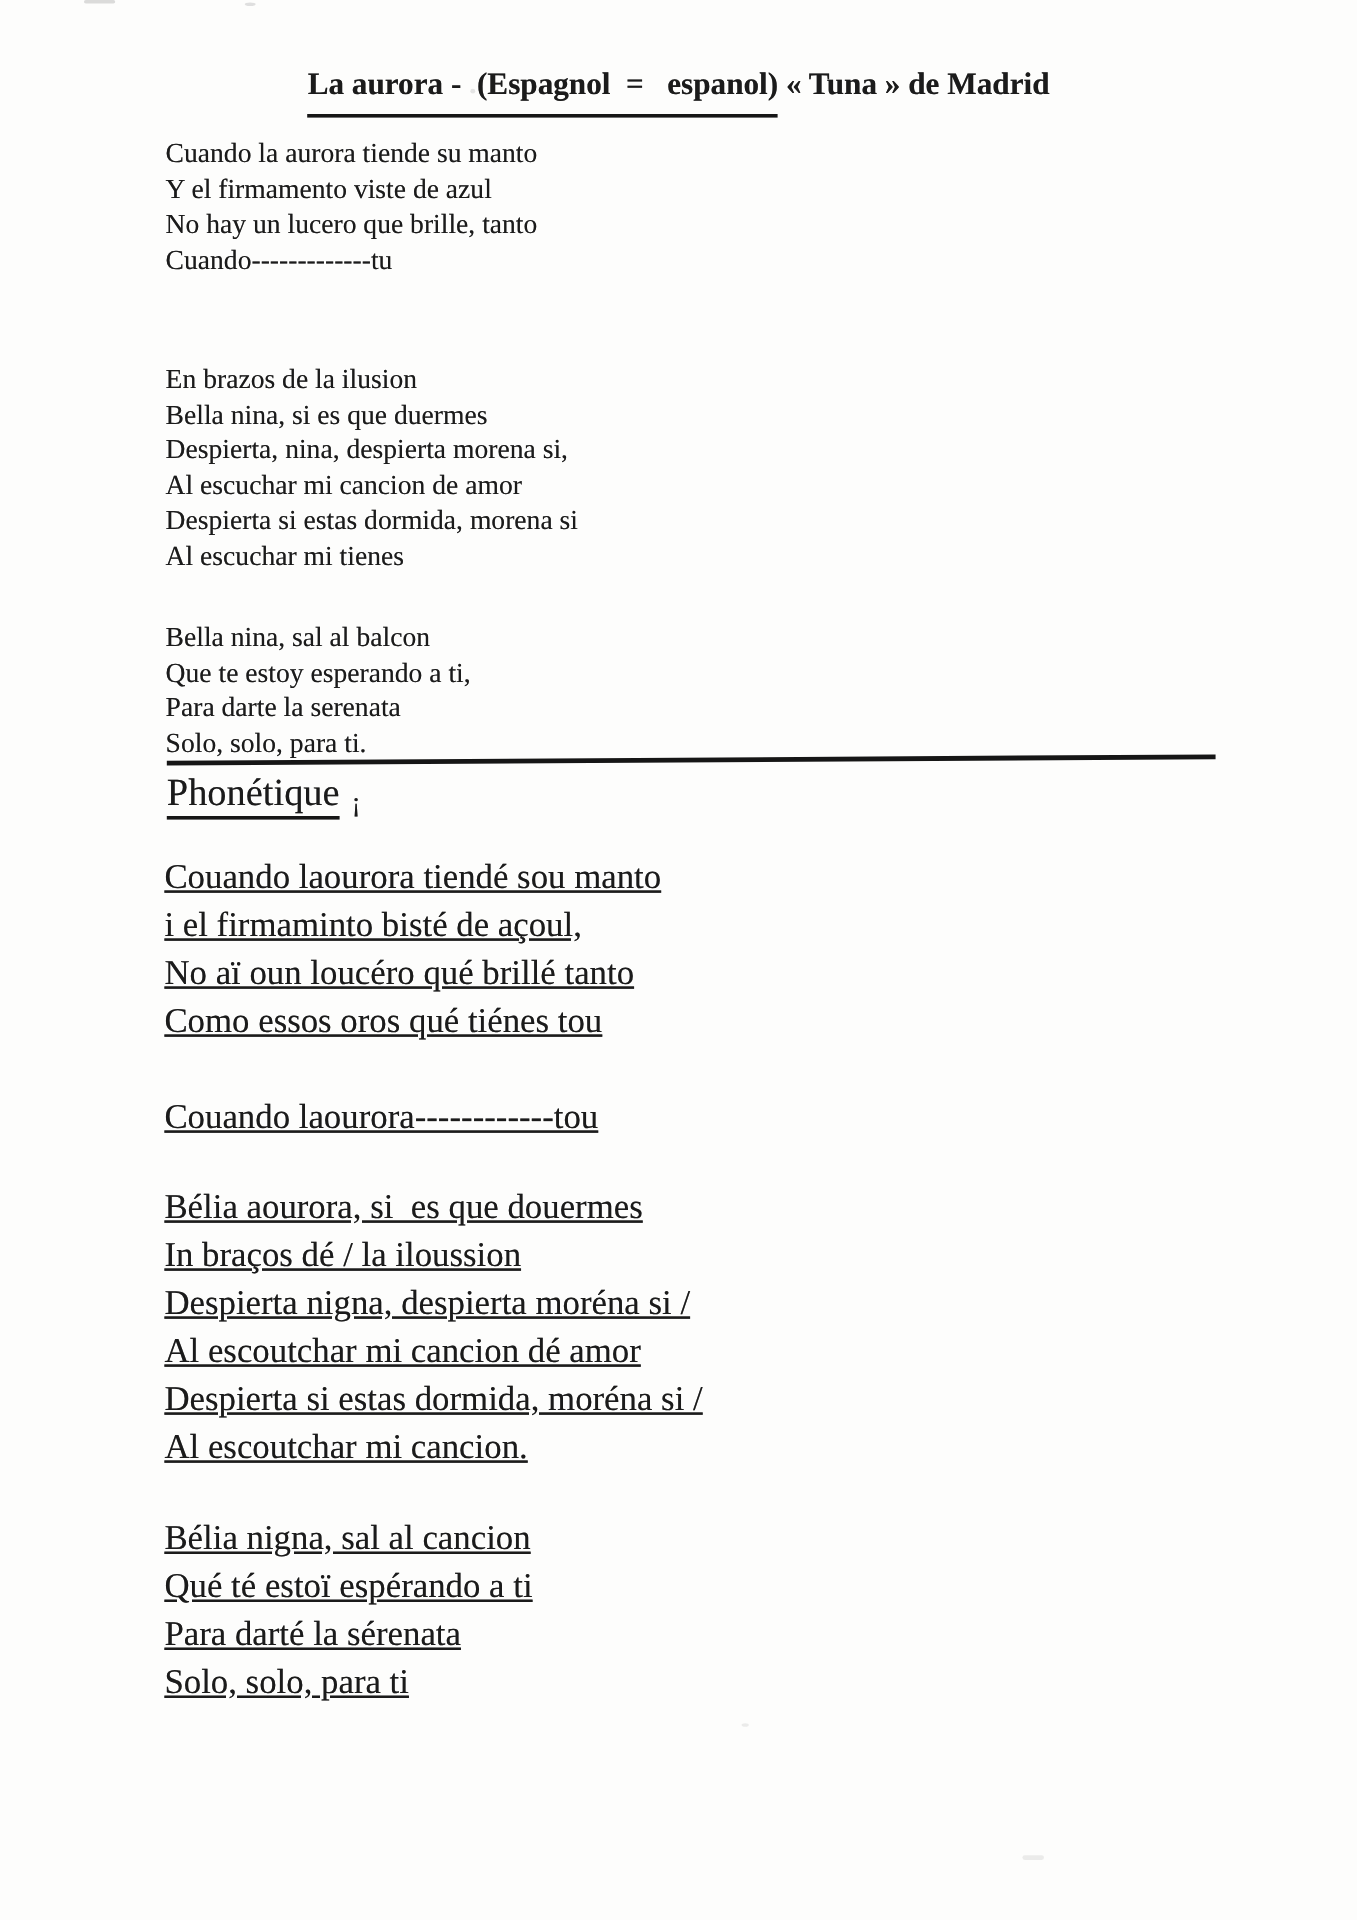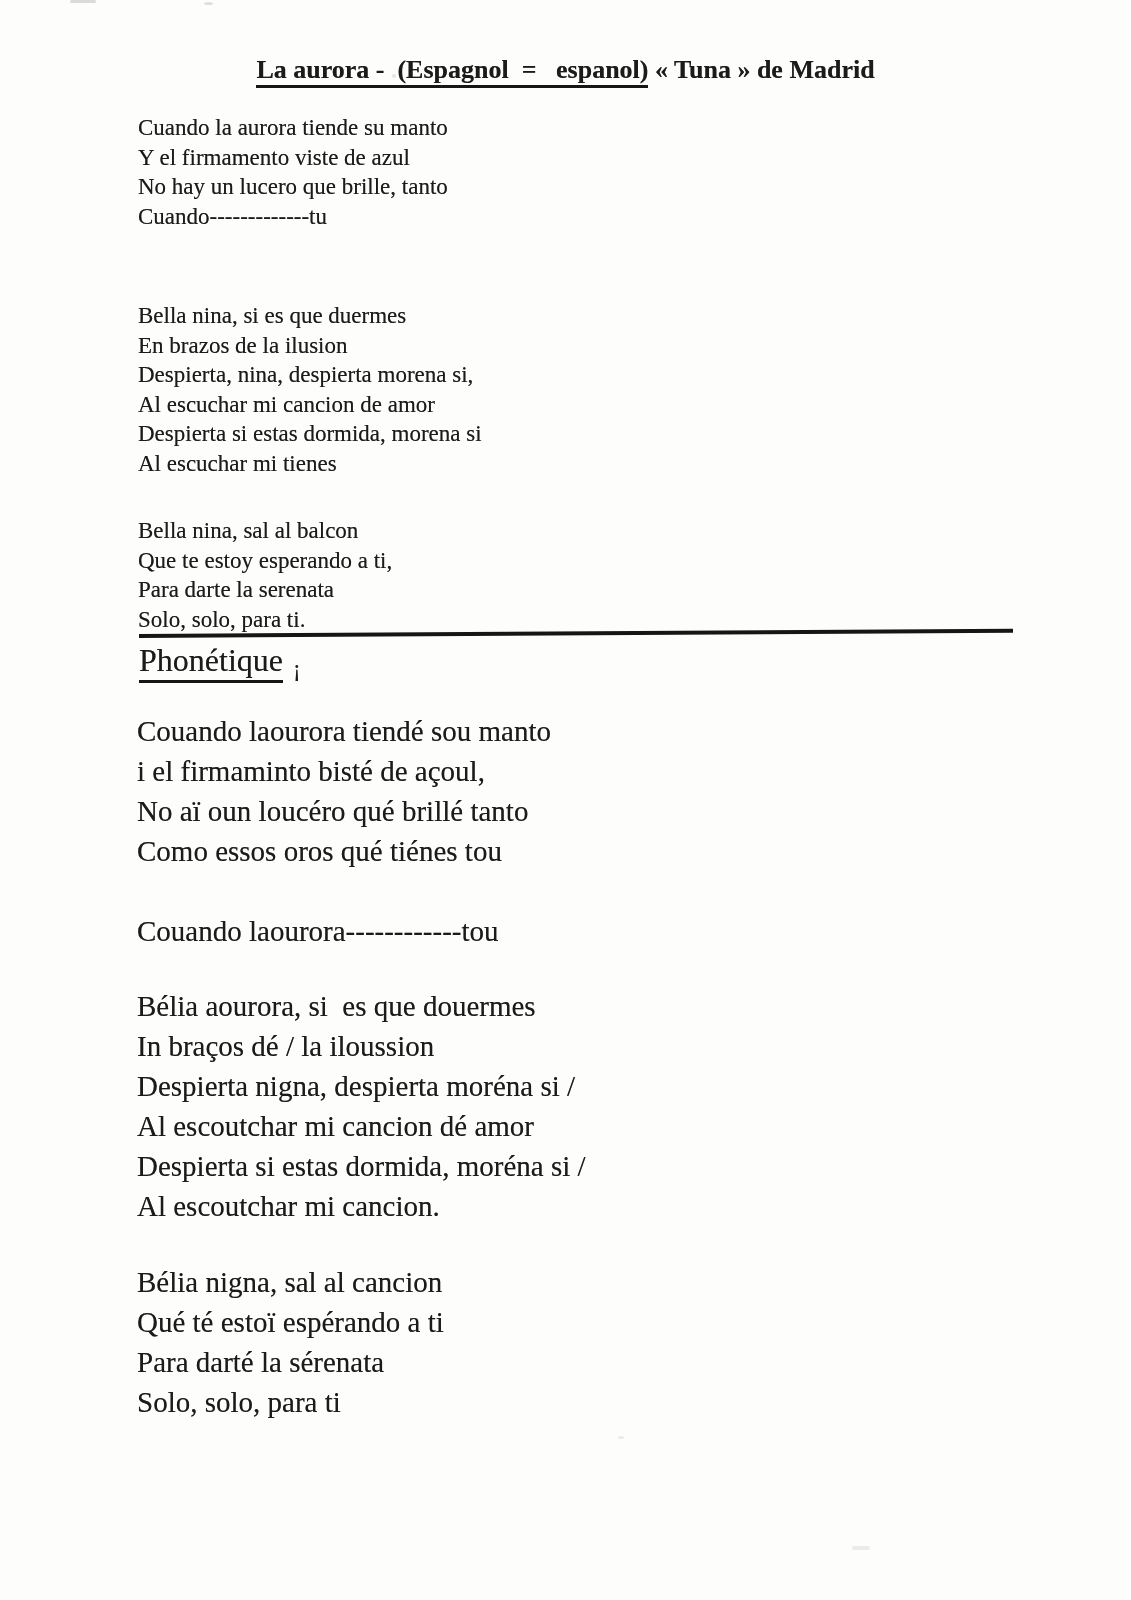--- a/index.html
+++ b/index.html
@@ -18,25 +18,25 @@
     position: absolute;
     top: 54px;
     left: 0;
     width: 100%;
     text-align: center;
     font-size: 26px;
     font-weight: bold;
     line-height: 32px;
     white-space: pre;
   }
-  .title-underlined { border-bottom: 3px solid #161616; padding-bottom: 1px; }
+  .title-underlined { border-bottom: 3px solid #161616; padding-bottom: 11px; }
   .stanza { position: absolute; left: 138px; }
   .stanza .line { white-space: pre-wrap; }
   .stanza.es { font-size: 23px; line-height: 29.5px; }
-  .stanza.ph { font-size: 29px; line-height: 40px; left: 137px; }
+  .stanza.ph { font-size: 29px; line-height: 40px; left: 137px; text-decoration: underline; }
   #es1 { top: 113px; }
   #es2 { top: 301px; }
   #es3 { top: 516px; }
   .rule {
     position: absolute;
     top: 634px;
     left: 139px;
     width: 874px;
     height: 3.5px;
     background: #161616;
@@ -78,22 +78,22 @@
   <div class="title"><span class="title-underlined">La aurora -  (Espagnol  =   espanol)</span><span> « Tuna » de Madrid</span></div>
 
   <div class="stanza es" id="es1">
     <div class="line">Cuando la aurora tiende su manto</div>
     <div class="line">Y el firmamento viste de azul</div>
     <div class="line">No hay un lucero que brille, tanto</div>
     <div class="line">Cuando-------------tu</div>
   </div>
 
   <div class="stanza es" id="es2">
+    <div class="line">En brazos de la ilusion</div>
     <div class="line">Bella nina, si es que duermes</div>
-    <div class="line">En brazos de la ilusion</div>
     <div class="line">Despierta, nina, despierta morena si,</div>
     <div class="line">Al escuchar mi cancion de amor</div>
     <div class="line">Despierta si estas dormida, morena si</div>
     <div class="line">Al escuchar mi tienes</div>
   </div>
 
   <div class="stanza es" id="es3">
     <div class="line">Bella nina, sal al balcon</div>
     <div class="line">Que te estoy esperando a ti,</div>
     <div class="line">Para darte la serenata</div>

